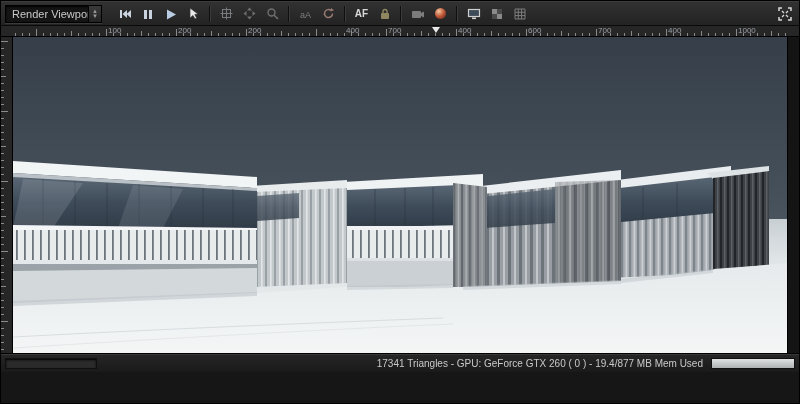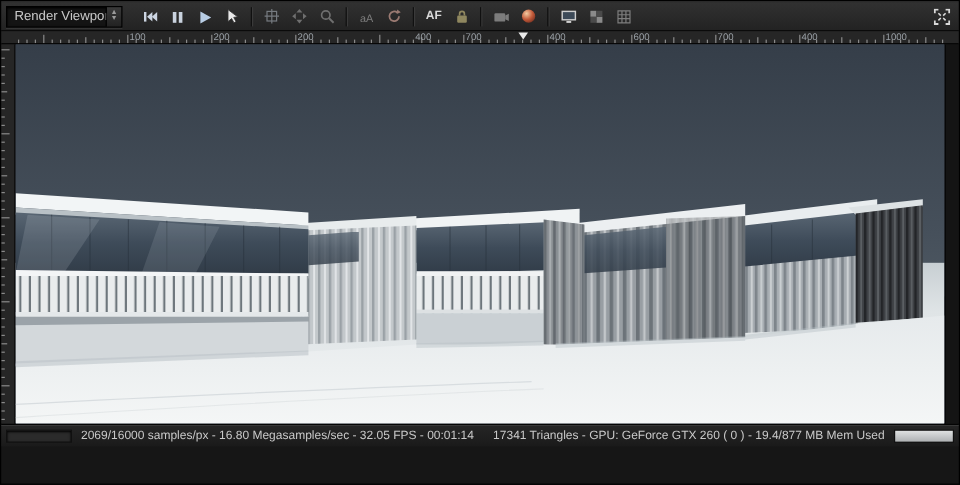--- a/index.html
+++ b/index.html
@@ -510,21 +510,20 @@
         <path d="M0 300 C 150 292,300 286,430 281" stroke="#d8dde0" fill="none"></path>
         <path d="M0 311 C 160 301,320 292,440 287" stroke="#dde1e3" fill="none" opacity="0.7"></path>
       </svg>
     </div>
 
     <div class="right-edge"></div>
   </div>
 
   <div class="statusbar">
     <div class="status-groove"></div>
-    <span>2069/16000 samples/px - 16.80 Megasamples/sec - 32.05 FPS - 00:01:14</span>
     <span style="flex:1"></span>
     <span>17341 Triangles - GPU: GeForce GTX 260 ( 0 ) - 19.4/877 MB Mem Used</span>
     <div class="progressbar">
         <div class="fill"></div>
       </div>
   </div>
 
 </div>
 
 </body></html>

